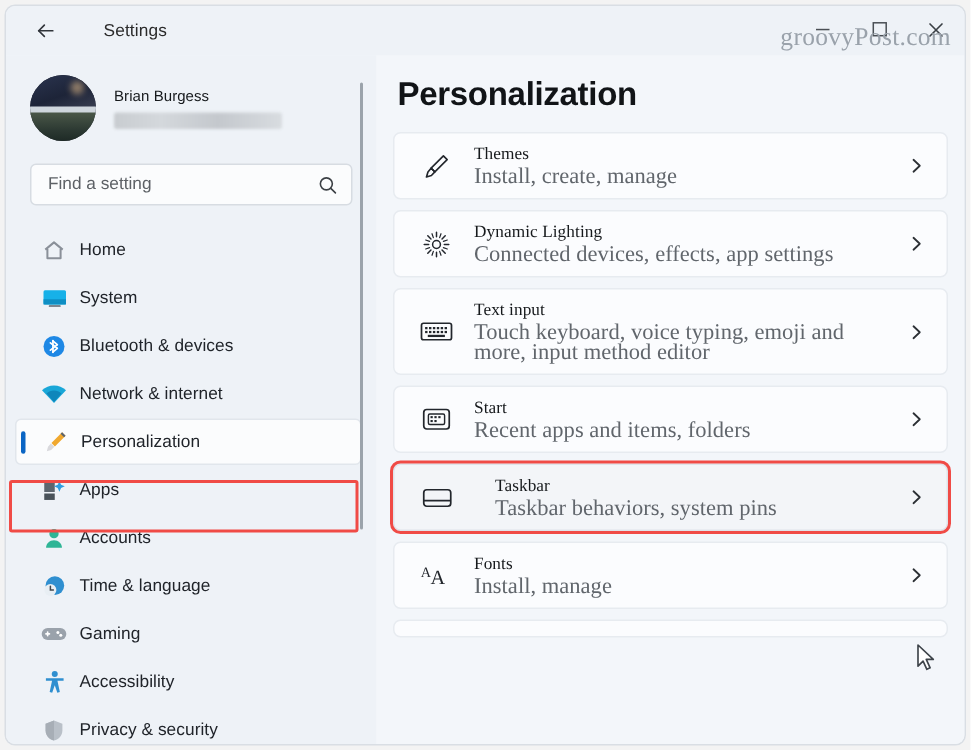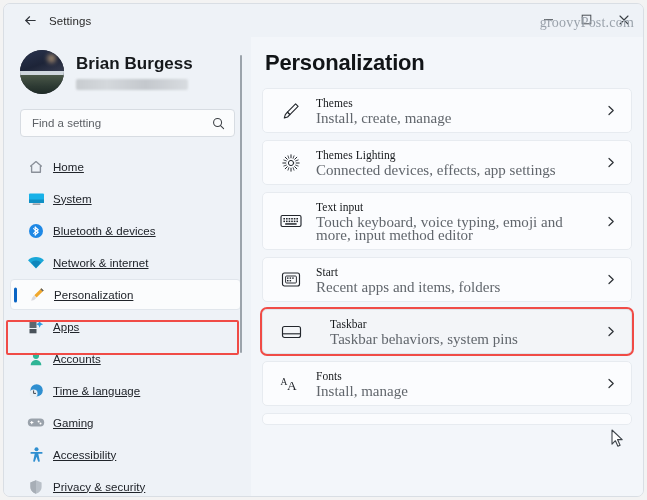--- a/index.html
+++ b/index.html
@@ -32,20 +32,21 @@
 
   
   .titlebar {
     height: 33px;
     flex: 0 0 33px;
     display: flex;
     align-items: center;
     background: #eef2f7;
     position: relative;
     box-sizing: border-box;
+    gap: 20px;
   }
   .back-btn {
     width: 30px; height: 26px;
     margin-left: 11px;
     display: flex; align-items: center; justify-content: center;
     border-radius: 4px;
   }
   .back-btn svg { display:block; }
   .title-text {
     font-size: 11.5px;
@@ -63,21 +64,21 @@
     width: 38px; height: 31px;
     display: flex; align-items: center; justify-content: center;
     color: #4a4f55;
   }
   .win-btn svg { display:block; }
   .watermark {
     position: absolute;
     right: 9px;
     top: 11px;
     font-family: "Liberation Serif", serif;
-    font-size: 14px;
+    font-size: 17px;
     color: #9aa2ab;
     letter-spacing: .2px;
     white-space: nowrap;
     pointer-events: none;
   }
 
   
   .body-split {
     flex: 1 1 auto;
     display: flex;
@@ -121,22 +122,22 @@
     background: linear-gradient(180deg, #4a5748 0%, #2d3a33 60%, #1e2a26 100%);
   }
   .avatar .glow {
     position:absolute; left:62%; top:10%; width:9px; height:9px;
     border-radius:50%;
     background: rgba(255,210,150,.5);
     filter: blur(2px);
   }
   .acct-text { margin-left: 12px; }
   .acct-name {
-    font-size: 17px;
-    font-weight: bold;
+    font-size: 10px;
+    font-weight: normal;
     color: #16191c;
     letter-spacing: .05px;
   }
   .acct-email-blur {
     margin-top: 5px;
     width: 112px; height: 11px;
     border-radius: 2px;
     background: linear-gradient(90deg,#c8ccd0 0%, #d4d8dc 28%, #c4c8cd 62%, #d8dce0 100%);
     filter: blur(1.2px);
   }
@@ -193,21 +194,20 @@
   .nav-icon {
     width: 28px; flex: 0 0 28px;
     margin-left: 12px;
     display: flex; align-items: center; justify-content: center;
   }
   .nav-label {
     font-size: 11.5px;
     color: #20242a;
     letter-spacing: .05px;
     margin-left: 3px;
-    text-decoration: underline;
   }
   .side-scroll {
     position: absolute;
     left: 236px; top: 18px;
     width: 2px; height: 298px;
     background: #9ba3ab;
     border-radius: 1px;
   }
 
   
@@ -530,21 +530,21 @@
 
           <div class="card">
             <span class="card-icon">
               <svg width="20" height="20" viewBox="0 0 20 20" stroke="#22262c" stroke-width="1" stroke-linecap="round">
                 <circle cx="10" cy="10" r="2.6" fill="none"></circle>
                 <path d="M10 1.8v3M10 15.2v3M1.8 10h3M15.2 10h3M4.2 4.2l2.1 2.1M13.7 13.7l2.1 2.1M15.8 4.2l-2.1 2.1M6.3 13.7l-2.1 2.1"></path>
                 <path d="M7 2.8l.9 2.6M13 2.8l-.9 2.6M7 17.2l.9-2.6M13 17.2l-.9-2.6M2.8 7l2.6.9M2.8 13l2.6-.9M17.2 7l-2.6.9M17.2 13l-2.6-.9" stroke-width=".8"></path>
               </svg>
             </span>
             <div class="card-text">
-              <div class="card-title">Themes Lighting</div>
+              <div class="card-title">Dynamic Lighting</div>
               <div class="card-sub">Connected devices, effects, app settings</div>
             </div>
             <span class="chev">
               <svg width="12" height="13" viewBox="0 0 12 13" fill="none" stroke="#2c3035" stroke-width="1.2" stroke-linecap="round" stroke-linejoin="round">
                   <path d="M4 2.5l4.2 4-4.2 4"></path>
                 </svg>
             </span>
           </div>
 
 

